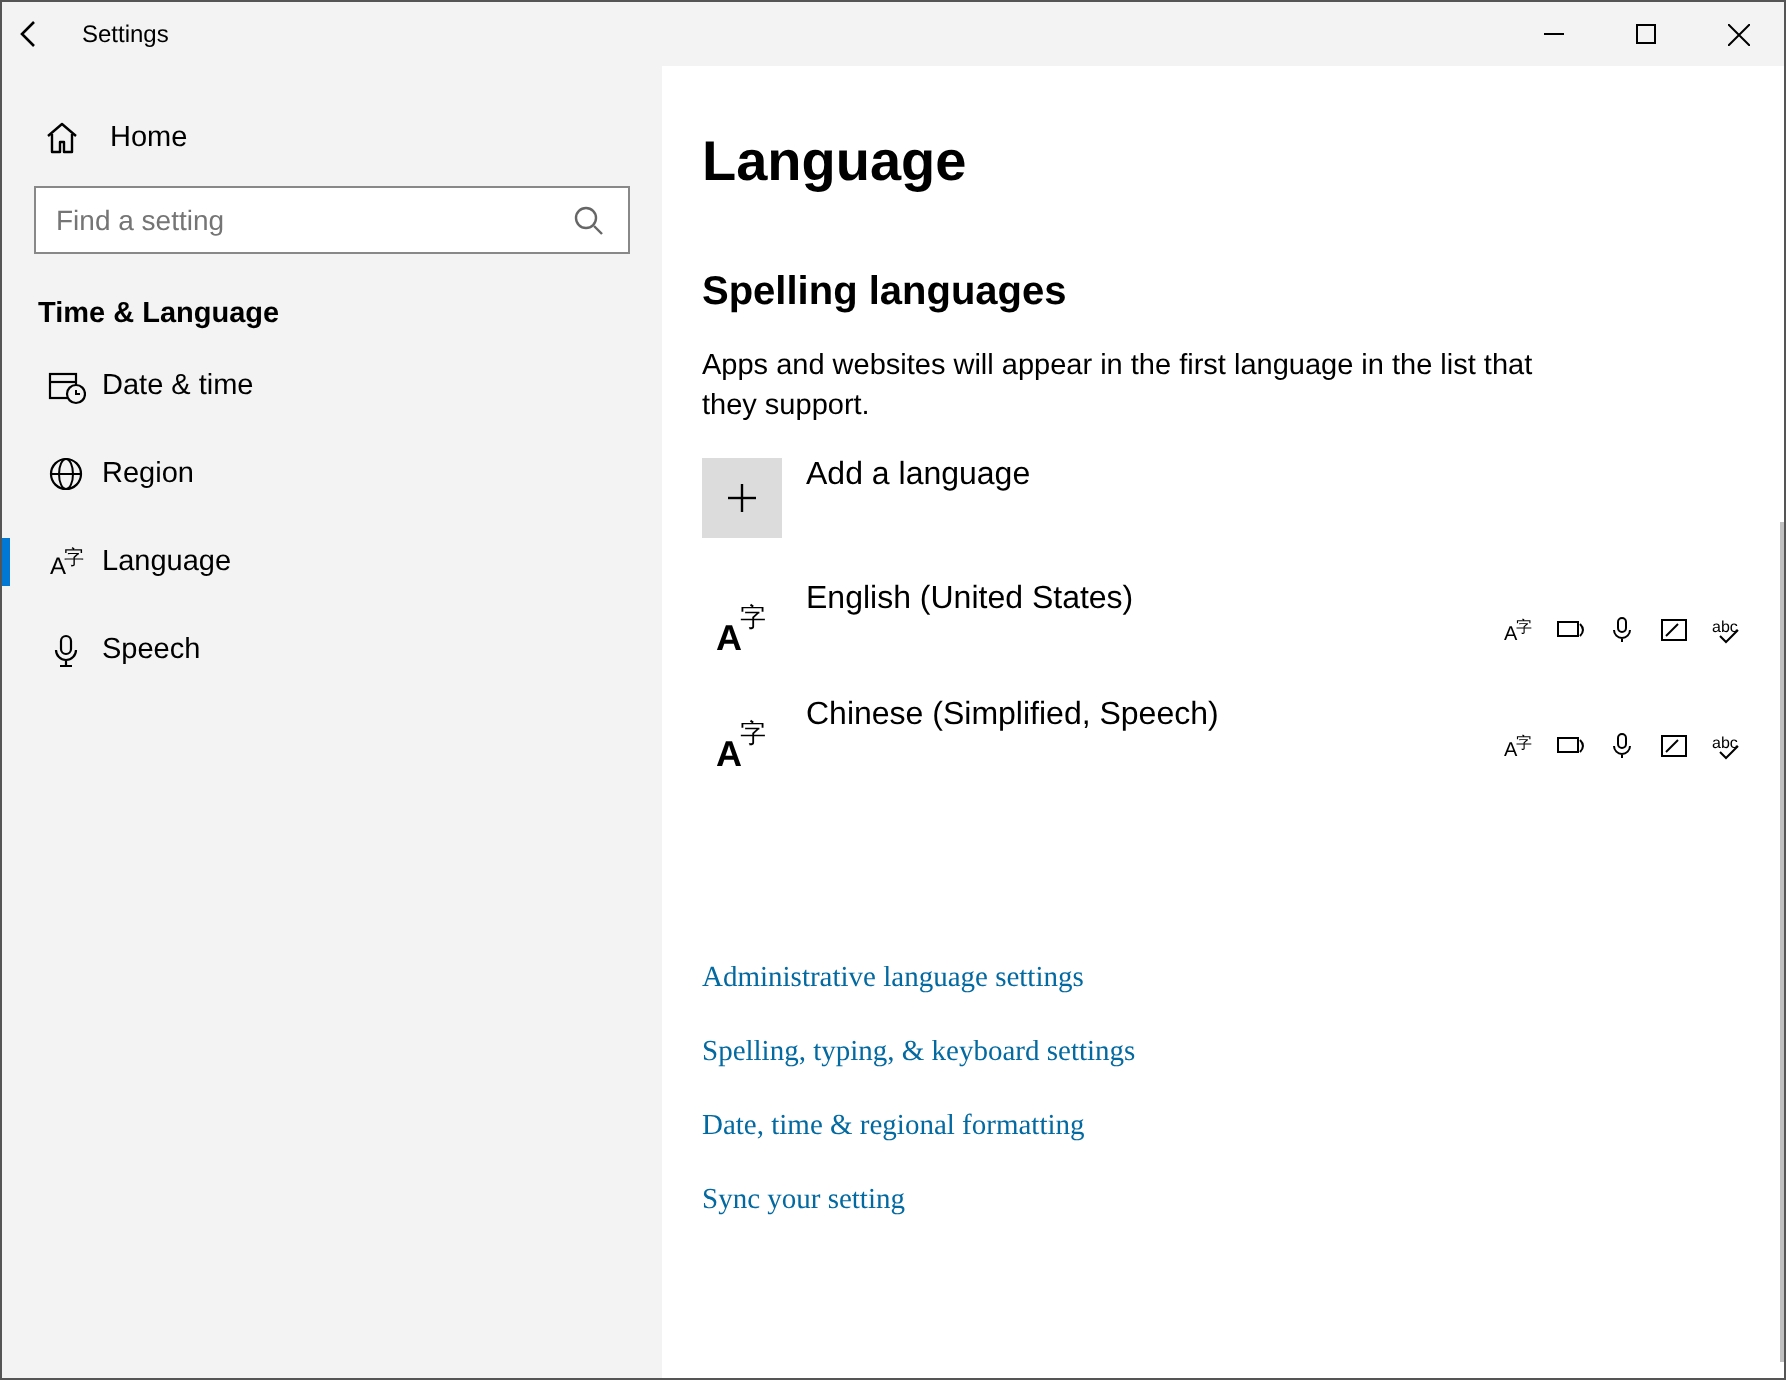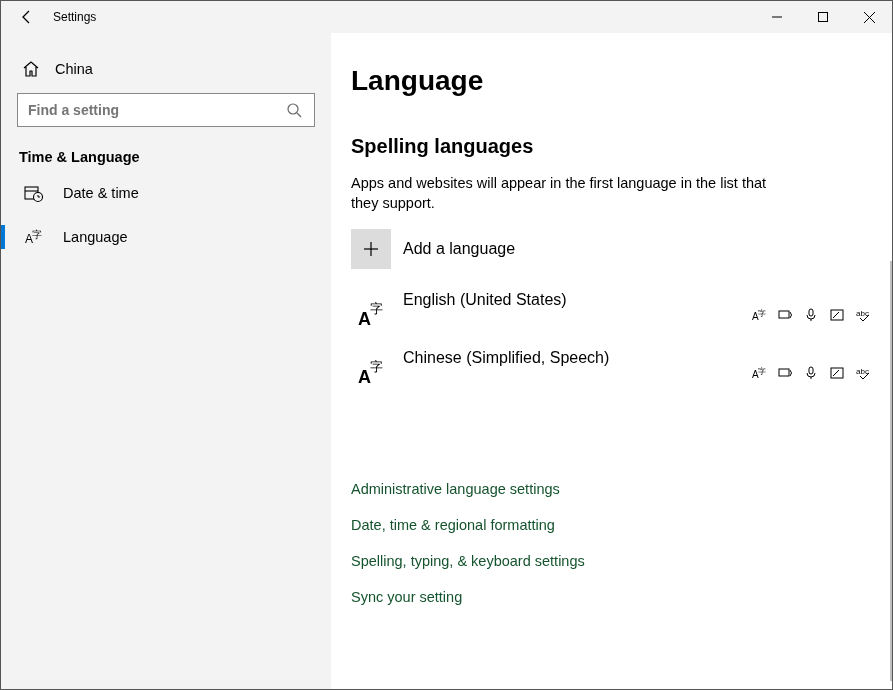--- a/index.html
+++ b/index.html
@@ -1,45 +1,45 @@
 <!DOCTYPE html>
 <html><head>
 <meta charset="utf-8">
 <style>
 * { margin:0; padding:0; box-sizing:border-box; font-family:"Segoe UI",Arial,sans-serif; }
 body { background:#fff; }
 .window { width:893px; height:690px; border:1px solid #555; display:flex; flex-direction:column; background:#fff; position:relative; }
-.titlebar { height:32px; display:flex; align-items:center; padding-left:12px; background:#f3f3f3; }
+.titlebar { height:32px; display:flex; align-items:center; padding-left:0; background:#f3f3f3; }
 .back-btn { width:28px; height:28px; display:flex; align-items:center; justify-content:center; cursor:pointer; }
 .title-text { font-size:12px; margin-left:12px; color:#000; }
 .win-controls { position:absolute; right:0; top:0; display:flex; }
 .win-btn { width:46px; height:32px; display:flex; align-items:center; justify-content:center; cursor:pointer; }
 .body { flex:1; display:flex; overflow:hidden; }
 .sidebar { width:330px; background:#f3f3f3; padding:20px 16px 0 16px; }
 .home-row { display:flex; align-items:center; gap:14px; padding:6px 4px 14px 4px; cursor:pointer; }
 .home-row span { font-size:14.5px; }
 .search-box { width:298px; height:34px; border:1px solid #888; display:flex; align-items:center; padding:0 10px; background:#fff; }
-.search-box input { flex:1; border:none; outline:none; font-size:14px; color:#666; background:transparent;font-weight:bold; }
+.search-box input { flex:1; border:none; outline:none; font-size:14px; color:#666; background:transparent; }
 .group-title { font-weight:600; font-size:14.5px; margin:22px 0 6px 2px; }
-.nav-item { display:flex; align-items:center; gap:20px; height:44px; padding-left:6px; cursor:pointer; font-size:14.5px; position:relative; }
+.nav-item { display:flex; align-items:center; gap:8px; height:44px; padding-left:6px; cursor:pointer; font-size:14.5px; position:relative; }
 .nav-item.active::before { content:""; position:absolute; left:-16px; top:10px; bottom:10px; width:4px; background:#0078d4; }
 .icon { width:20px; height:20px; display:flex; align-items:center; justify-content:center; }
 .main { flex:1; padding:20px 20px 0 20px; overflow-y:auto; position:relative; }
 .main h1 { font-size:28px; font-weight:600; margin:12px 0 38px 0; }
 .main h2 { font-size:20px; font-weight:600; margin:0 0 16px 0; }
 .desc { font-size:14.5px; color:#000; margin-bottom:16px; max-width:440px; line-height:1.35; }
-.add-row { display:flex; align-items:center; gap:12px; margin-bottom:16px; cursor:pointer; }
+.add-row { display:flex; align-items:flex-start; gap:12px; margin-bottom:16px; cursor:pointer; }
 .add-box { width:40px; height:40px; background:#dcdcdc; display:flex; align-items:center; justify-content:center; }
 .lang-row { display:flex; align-items:center; height:58px; cursor:pointer; }
 .lang-icon { width:40px; height:40px; display:flex; align-items:center; justify-content:center; margin-right:12px; }
 .lang-name { font-size:16px; flex:1; align-self:flex-start; padding-top:6px; }
 .lang-badges { display:flex; gap:10px; align-items:flex-start; padding-top:4px; }
 .lang-badges .b { width:16px; height:16px; }
 .section-gap { height:80px; }
-.link { color:#14532d; font-size:14.5px; display:block; margin-bottom:20px; cursor:pointer; }
+.link { color:#0369a1; font-size:14.5px; display:block; margin-bottom:20px; cursor:pointer;font-family:Liberation Serif, serif; }
 .scrollbar-marker { position:absolute; right:0; top:260px; width:2px; height:420px; background:#c0c0c0; }
 </style>
 </head>
 <body>
 
 <div class="window">
 
   <div class="titlebar">
     <div class="back-btn">
       <svg width="16" height="16" viewBox="0 0 16 16">
@@ -68,21 +68,21 @@
 
   <div class="body">
 
     <div class="sidebar">
       <div class="home-row">
         <span class="icon">
           <svg width="18" height="18" viewBox="0 0 18 18">
               <path d="M2 8 L9 2 L16 8 M4 7 V16 H8 V11 H10 V16 H14 V7" stroke="#000" stroke-width="1.2" fill="none" stroke-linejoin="round"></path>
             </svg>
         </span>
-        <span>China</span>
+        <span>Home</span>
       </div>
 
       <div class="search-box">
         <input type="text" placeholder="Find a setting" style="">
         <span class="icon">
           <svg width="16" height="16" viewBox="0 0 16 16">
               <circle cx="7" cy="7" r="5" stroke="#666" stroke-width="1.2" fill="none"></circle>
               <line x1="11" y1="11" x2="15" y2="15" stroke="#666" stroke-width="1.2"></line>
             </svg>
         </span>
@@ -95,31 +95,50 @@
           <svg width="19" height="19" viewBox="0 0 19 19">
               <rect x="1" y="3" width="13" height="12" stroke="#000" fill="none" stroke-width="1.1"></rect>
               <line x1="1" y1="7" x2="14" y2="7" stroke="#000" stroke-width="1.1"></line>
               <circle cx="14" cy="13" r="4.5" stroke="#000" fill="#f3f3f3" stroke-width="1.1"></circle>
               <path d="M14 11 V13 H16" stroke="#000" stroke-width="1" fill="none"></path>
             </svg>
         </span>
         <span>Date &amp; time</span>
       </div>
 
+      <div class="nav-item">
+        <span class="icon">
+          <svg width="18" height="18" viewBox="0 0 18 18">
+              <circle cx="9" cy="9" r="7.5" stroke="#000" fill="none" stroke-width="1.1"></circle>
+              <ellipse cx="9" cy="9" rx="3.5" ry="7.5" stroke="#000" fill="none" stroke-width="1"></ellipse>
+              <line x1="1.5" y1="9" x2="16.5" y2="9" stroke="#000" stroke-width="1"></line>
+            </svg>
+        </span>
+        <span>Region</span>
+      </div>
 
       <div class="nav-item active">
         <span class="icon">
           <svg width="19" height="19" viewBox="0 0 19 19">
               <text x="1" y="15" font-size="12" font-family="Arial">A</text>
               <text x="8" y="10" font-size="10" font-family="Arial">字</text>
             </svg>
         </span>
         <span>Language</span>
       </div>
 
+      <div class="nav-item">
+        <span class="icon">
+          <svg width="18" height="18" viewBox="0 0 18 18">
+              <rect x="6.5" y="2" width="5" height="9" rx="2.5" stroke="#000" fill="none" stroke-width="1.1"></rect>
+              <path d="M4 9 a5 5 0 0 0 10 0 M9 14 V17 M6 17 H12" stroke="#000" fill="none" stroke-width="1.1"></path>
+            </svg>
+        </span>
+        <span>Speech</span>
+      </div>
     </div>
 
     <div class="main">
       <h1>Language</h1>
 
       <h2>Spelling languages</h2>
       <p class="desc">Apps and websites will appear in the first language in the list that they support.</p>
 
       <div class="add-row">
         <div class="add-box">
@@ -191,20 +210,20 @@
           <span class="b"><svg width="16" height="14" viewBox="0 0 16 14">
                 <text x="0" y="8" font-size="8">abc</text>
                 <path d="M4 10 L7 13 L13 7" stroke="#000" fill="none" stroke-width="1"></path>
               </svg></span>
         </div>
       </div>
 
       <div class="section-gap"></div>
 
       <a class="link">Administrative language settings</a>
+      <a class="link">Spelling, typing, &amp; keyboard settings</a>
       <a class="link">Date, time &amp; regional formatting</a>
-      <a class="link">Spelling, typing, &amp; keyboard settings</a>
       <a class="link">Sync your setting</a>
 
     </div>
     <div class="scrollbar-marker"></div>
   </div>
 </div>
 
 </body></html>

